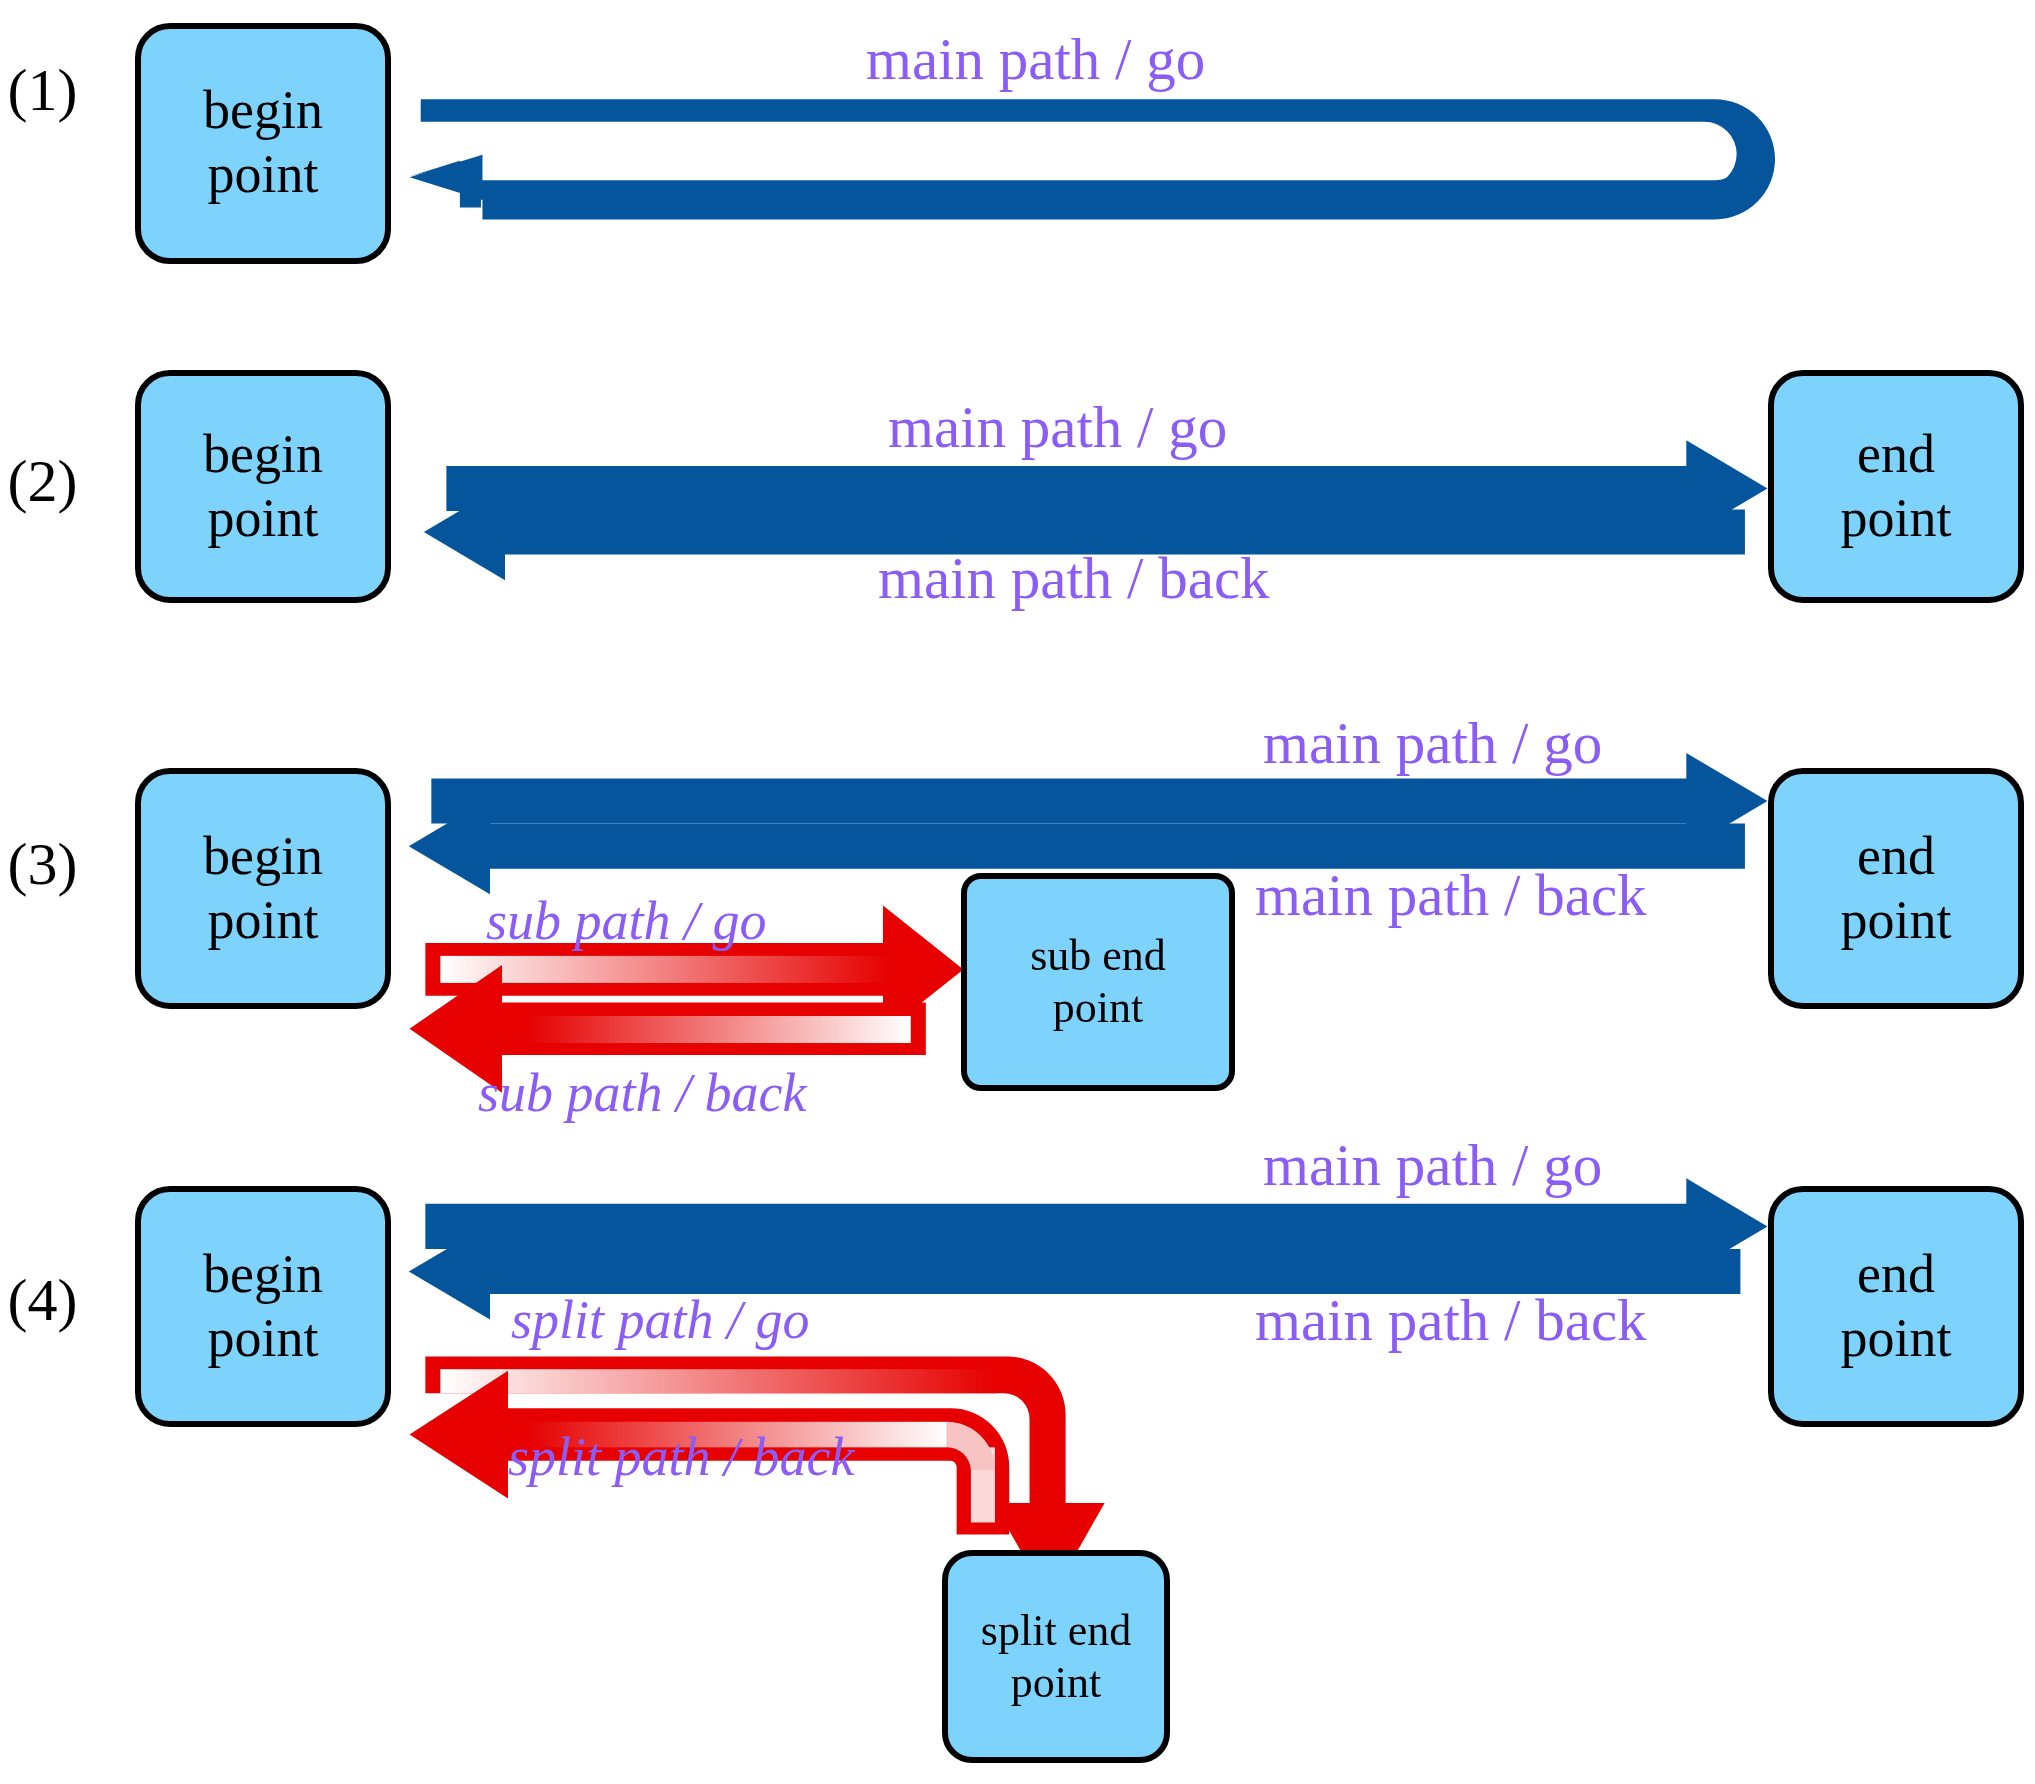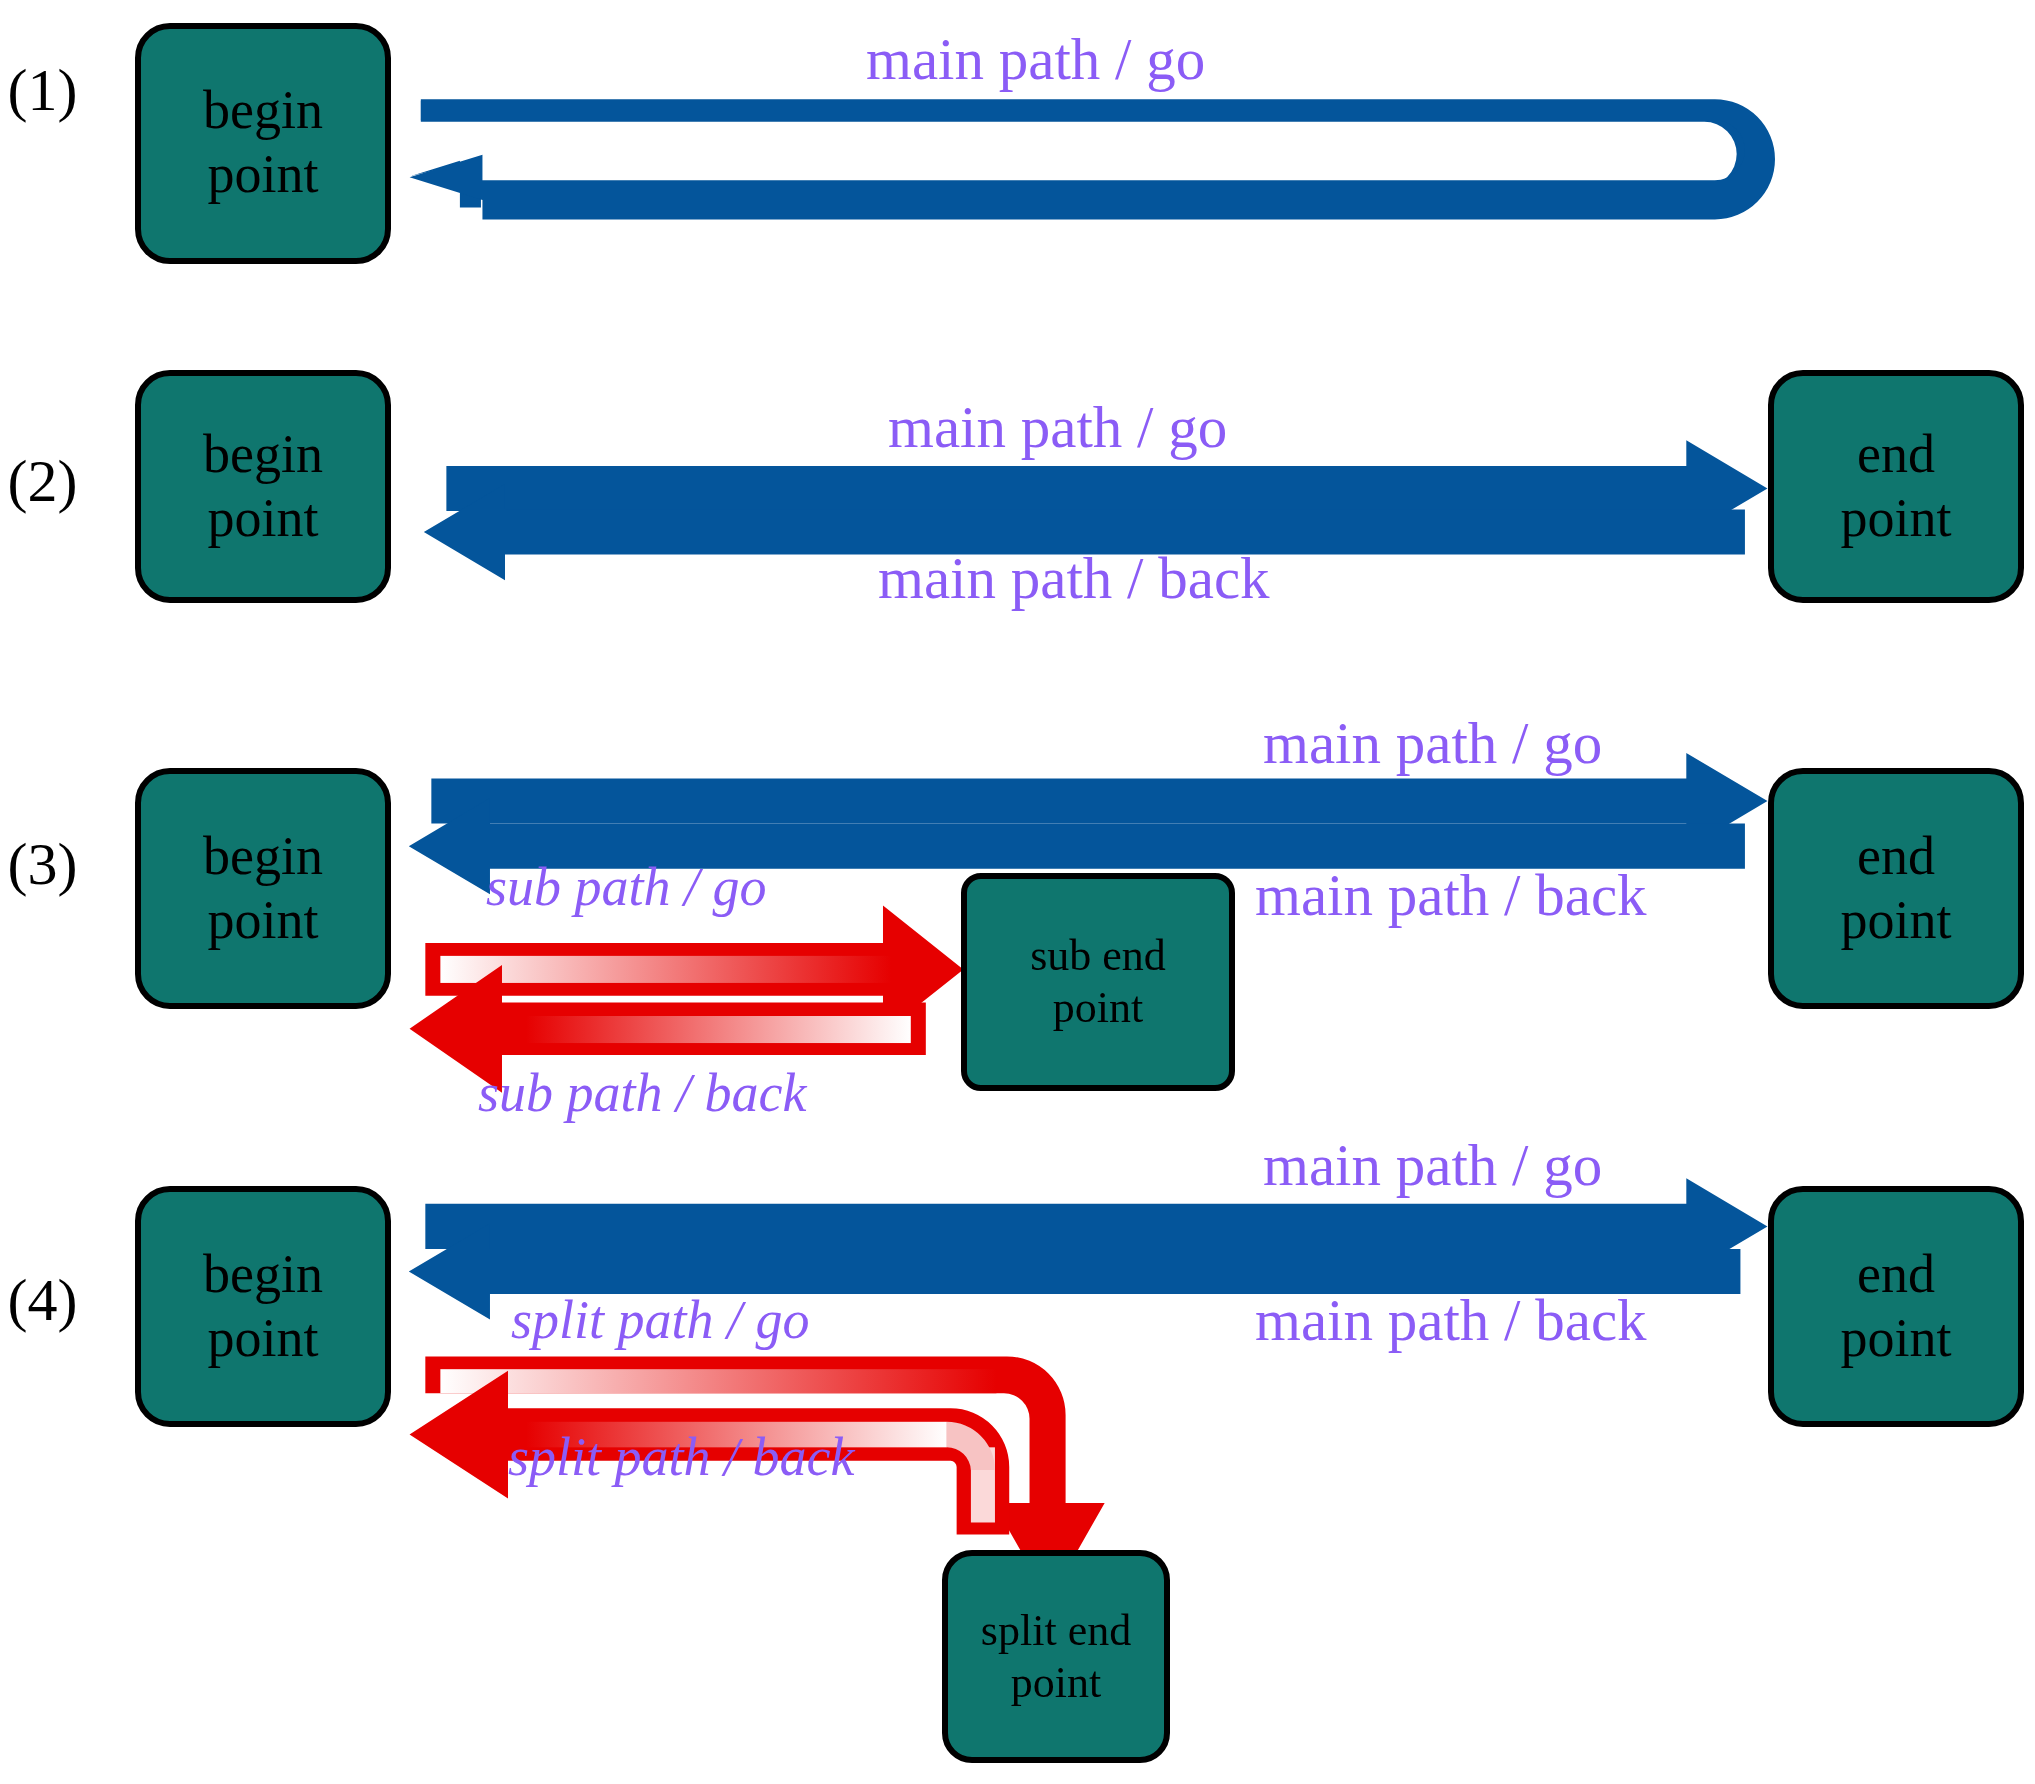--- a/index.html
+++ b/index.html
@@ -5,21 +5,21 @@
   html,body{margin:0;padding:0;background:#ffffff;}
   body{width:2035px;height:1784px;font-family:"Liberation Serif", serif;}
   #stage{position:relative;width:2035px;height:1784px;overflow:hidden;background:#fff;}
   svg.layer{position:absolute;left:0;top:0;width:2035px;height:1784px;}
   .rowlabel{
     position:absolute;font-family:"Liberation Serif", serif;
     font-size:60px;color:#000;line-height:1;white-space:nowrap;
   }
   .nodebox{
     position:absolute;box-sizing:border-box;
-    border:6.8px solid #000;border-radius:35px;background:#0f766e;
+    border:6.8px solid #000;border-radius:35px;background:#7dd3fc;
     display:flex;align-items:center;justify-content:center;
     font-family:"Liberation Serif", serif;color:#000;
     text-align:center;line-height:1.18;
   }
   .nodebox .txt{display:block;}
   .edgelabel{
     position:absolute;font-family:"Liberation Serif", serif;
     color:#8b5cf6;white-space:nowrap;line-height:1;
   }
   .edgelabel.italic{font-style:italic;}
@@ -209,21 +209,21 @@
     </div>
   </div>
   <div class="nodebox" style="left:961px;top:873px;width:274px;height:218px;font-size:44px;border-radius:20px;">
     <div>
       <span class="txt">sub end</span>
       <span class="txt">point</span>
     </div>
   </div>
   <div class="edgelabel" style="left:1263px;top:714px;font-size:59px;">main path / go</div>
   <div class="edgelabel" style="left:1255px;top:866px;font-size:59px;">main path / back</div>
-  <div class="edgelabel italic" style="left:486px;top:860px;font-size:54px;font-style:italic;">sub path / go</div>
+  <div class="edgelabel italic" style="left:486px;top:894px;font-size:54px;font-style:italic;">sub path / go</div>
   <div class="edgelabel italic" style="left:478px;top:1066px;font-size:54px;">sub path / back</div>
 
   <div class="nodebox" style="left:135px;top:1186px;width:256px;height:241px;font-size:54px;">
     <div>
       <span class="txt">begin</span>
       <span class="txt">point</span>
     </div>
   </div>
   <div class="nodebox" style="left:1768px;top:1186px;width:256px;height:241px;font-size:54px;">
     <div>

